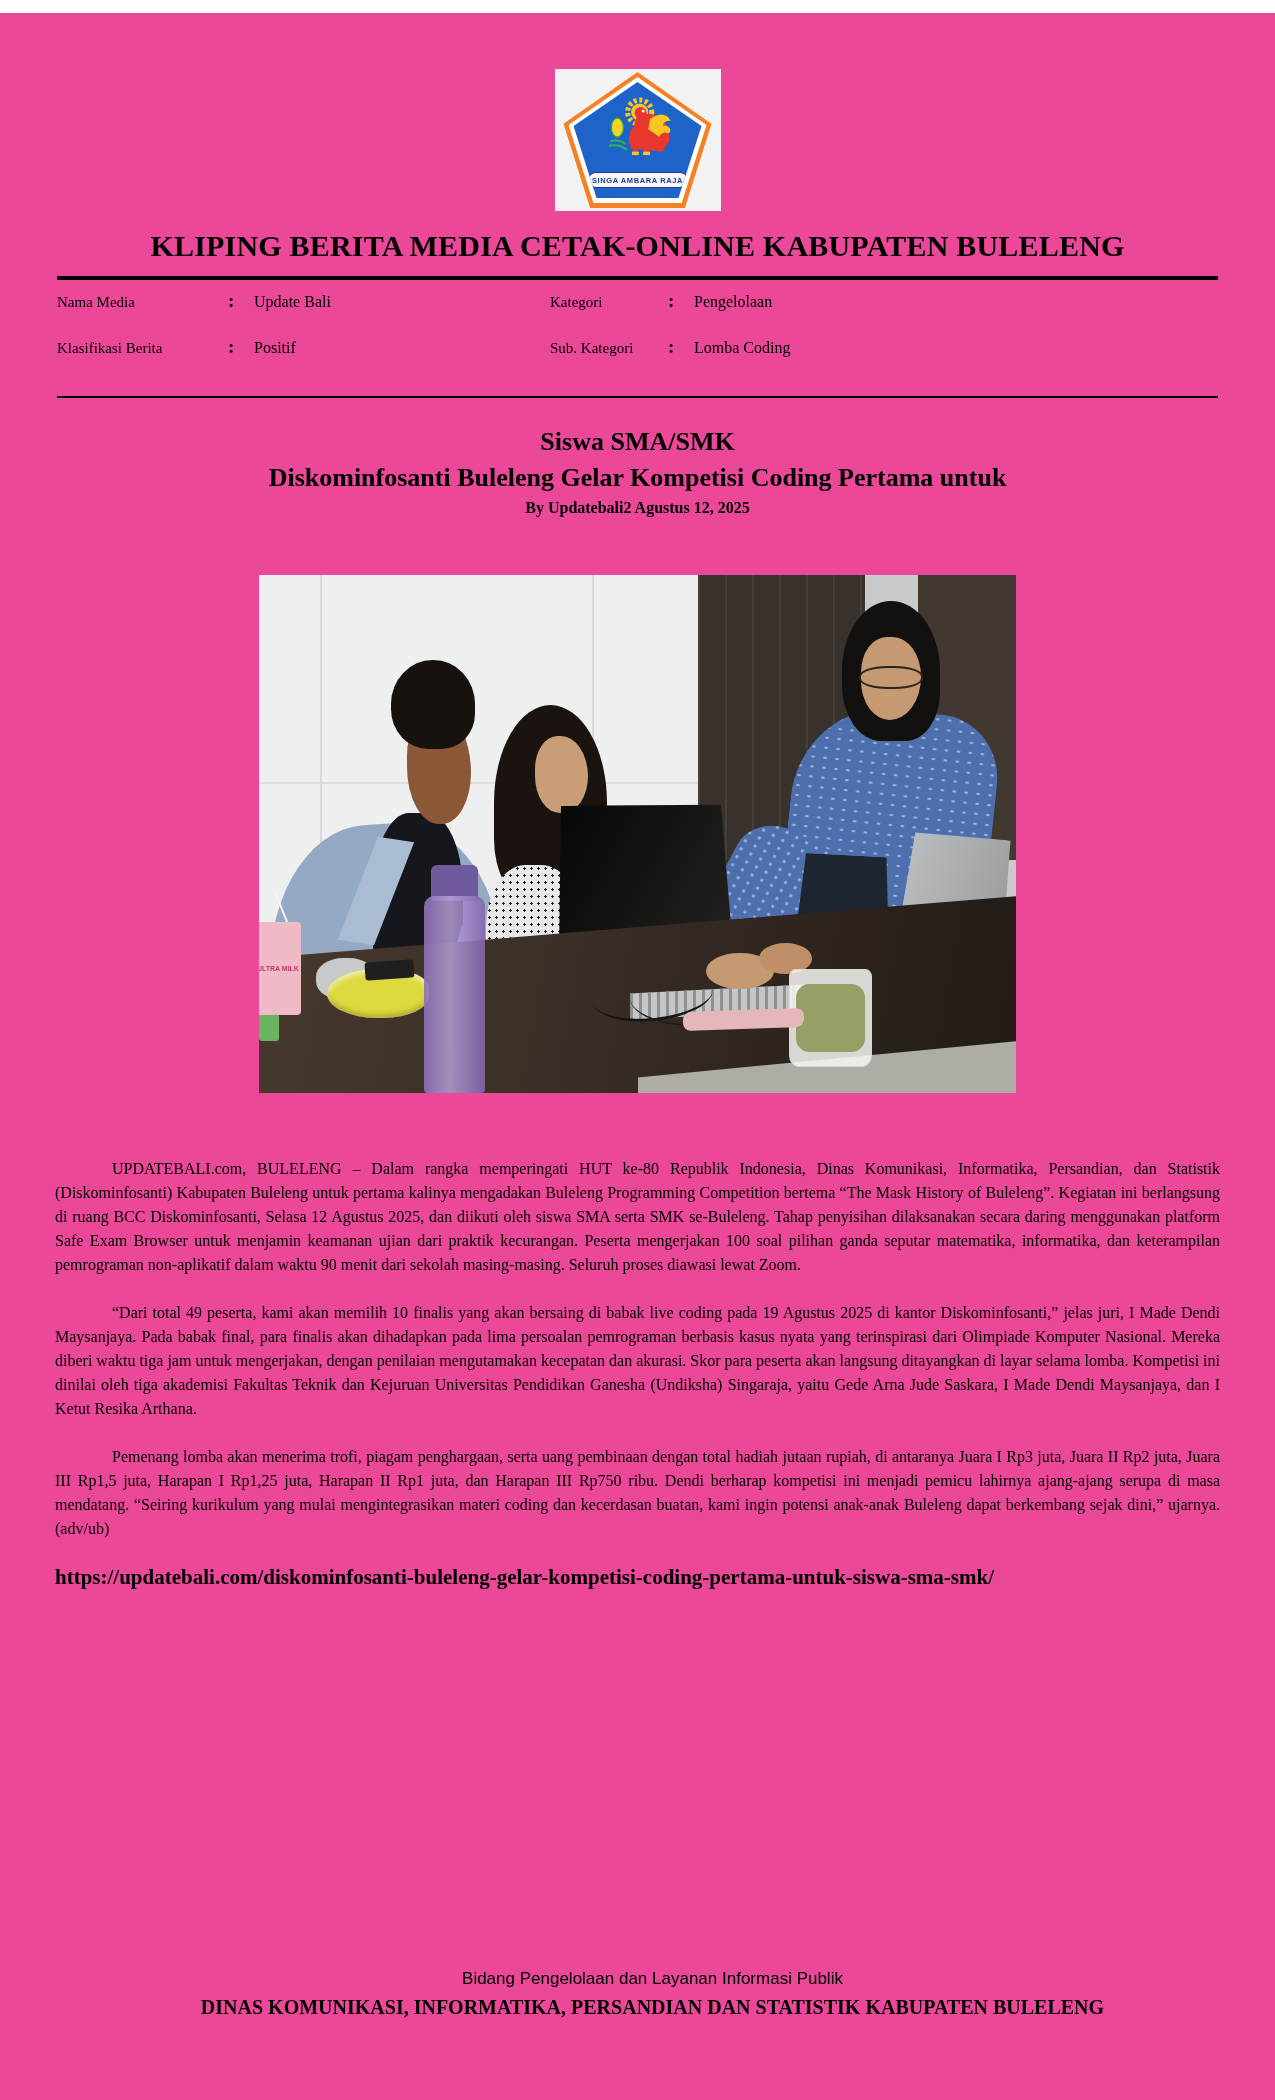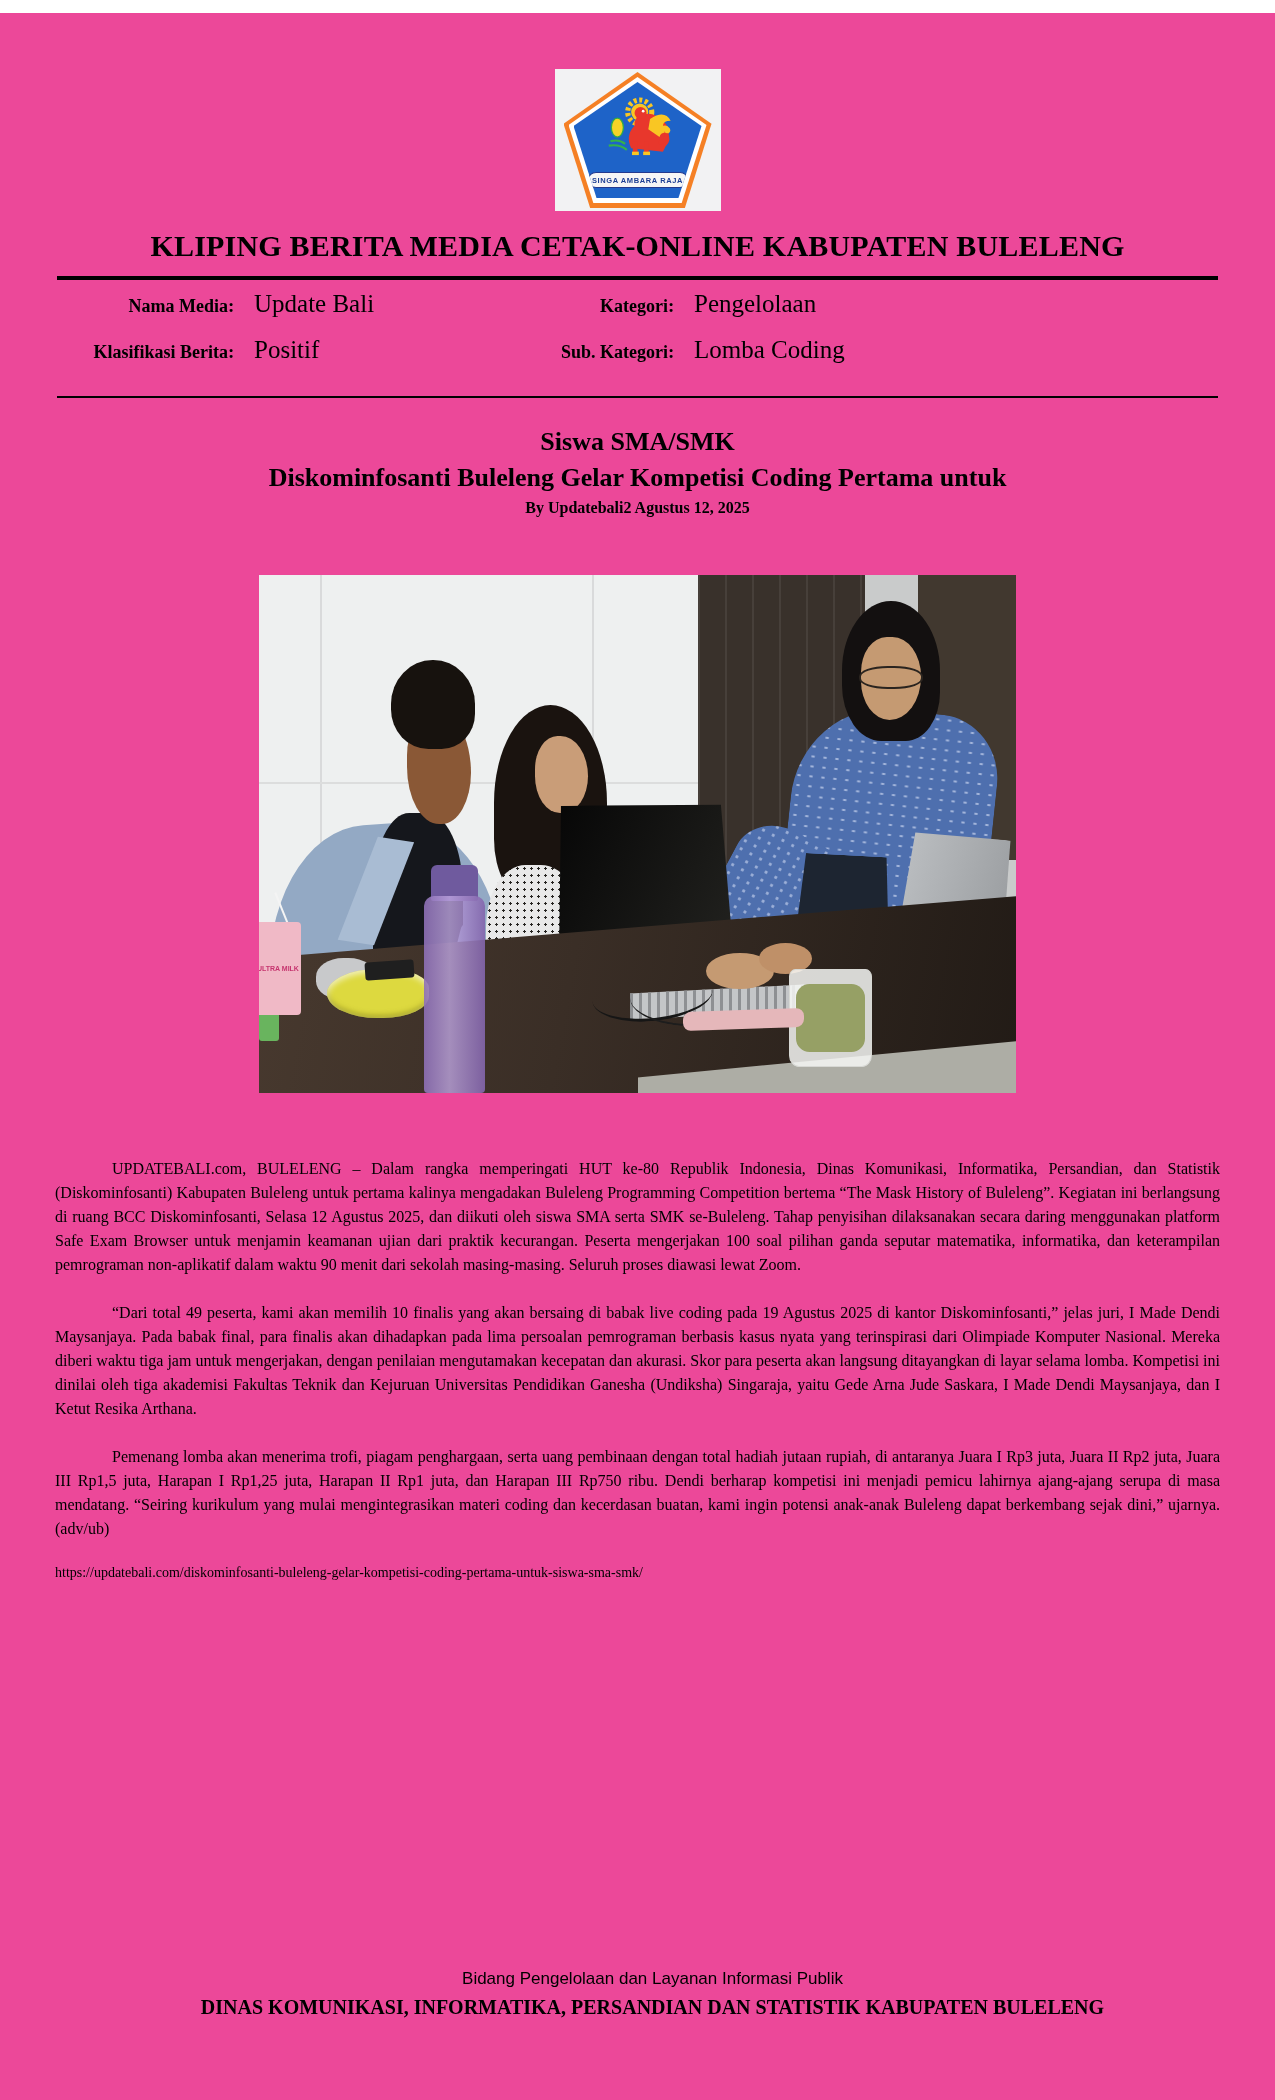--- a/index.html
+++ b/index.html
@@ -24,23 +24,23 @@
             font-family:"Liberation Sans", sans-serif; font-size:7.5px; font-weight:bold;
             letter-spacing:.6px; color:#1d3f94; white-space:nowrap; }
 
   
   .kliping-title { margin-top:18px; text-align:center; font-size:30px; font-weight:bold; letter-spacing:.2px; }
   .rule-thick { height:4px; background:#000; margin:13px 57px 0; }
   .rule-thin  { height:2px; background:#000; margin:0 57px; }
 
   .meta { margin:0 57px; padding:10px 0 14px; }
   .meta-row { position:relative; display:flex; align-items:baseline; height:46px; }
-  .m-label { width:171px; font-weight:bold; font-size:18px;text-align:right; }
+  .m-label { width:171px; font-weight:normal; font-size:15px; }
   .m-colon { width:26px; font-weight:bold; font-size:19px; }
-  .m-value { font-size:25px; }
+  .m-value { font-size:16px; }
   .m-right { position:absolute; left:493px; top:0; display:flex; align-items:baseline; height:46px; }
   .m-right .m-label { width:118px; }
 
   
   .art-title { margin-top:26px; text-align:center; font-size:26px; font-weight:bold; line-height:36px; }
   .byline { margin-top:3px; text-align:center; font-size:16px; font-weight:bold; }
 
   
   .photo { position:relative; width:757px; height:518px; margin:58px auto 0; overflow:hidden;
            background:linear-gradient(#e9eaeb,#dfe0e1); }
@@ -116,21 +116,21 @@
   .straw { left:3%; top:61%; width:2px; height:8%; background:#f4f4f4; transform:rotate(-22deg); }
   .spray { left:0; top:74%; width:2.6%; height:16%; background:linear-gradient(#e8e8e8 40%, #69b45e 40%); border-radius:3px; }
   .foil { left:7.5%; top:74%; width:8%; height:8%; background:#c8c9cb; border-radius:45%; }
   .ybag { left:9%; top:76%; width:13.5%; height:9.5%; background:#ddd93f; border-radius:50% 40% 45% 50%;
     box-shadow:inset 0 3px 6px rgba(255,255,255,.7), inset 0 -3px 5px rgba(120,115,10,.5); }
   .phone { left:14%; top:74.5%; width:6.5%; height:3.5%; background:#1f1f1f; border-radius:3px; transform:rotate(-4deg); }
 
   
   .body-text { margin:64px 55px 0; font-size:16px; line-height:24px; text-align:justify; }
   .body-text p { text-indent:57px; margin-bottom:24px; }
-  .article-url { display:block; margin:22px 55px 0; font-size:14px; font-weight:normal; color:#000; text-decoration:none; }
+  .article-url { display:block; margin:22px 55px 0; font-size:21px; font-weight:bold; color:#000; text-decoration:none; }
 
   
   .footer { position:absolute; left:0; top:1956px; width:100%; text-align:center;padding-left:30px; }
   .footer-line1 { font-family:"Liberation Sans", sans-serif; font-size:17px; }
   .footer-line2 { margin-top:7px; font-size:20px; font-weight:bold; }
 </style>
 </head>
 <body>
 
 <div class="page">

